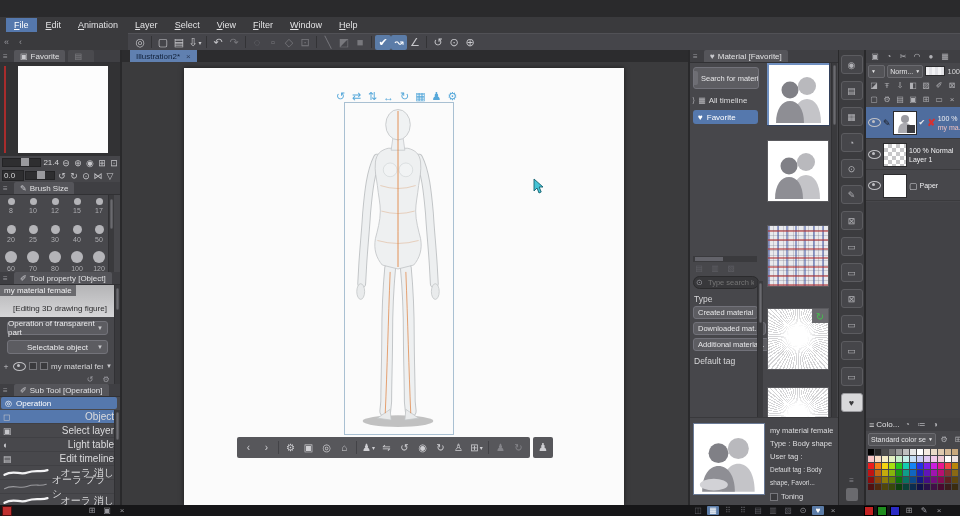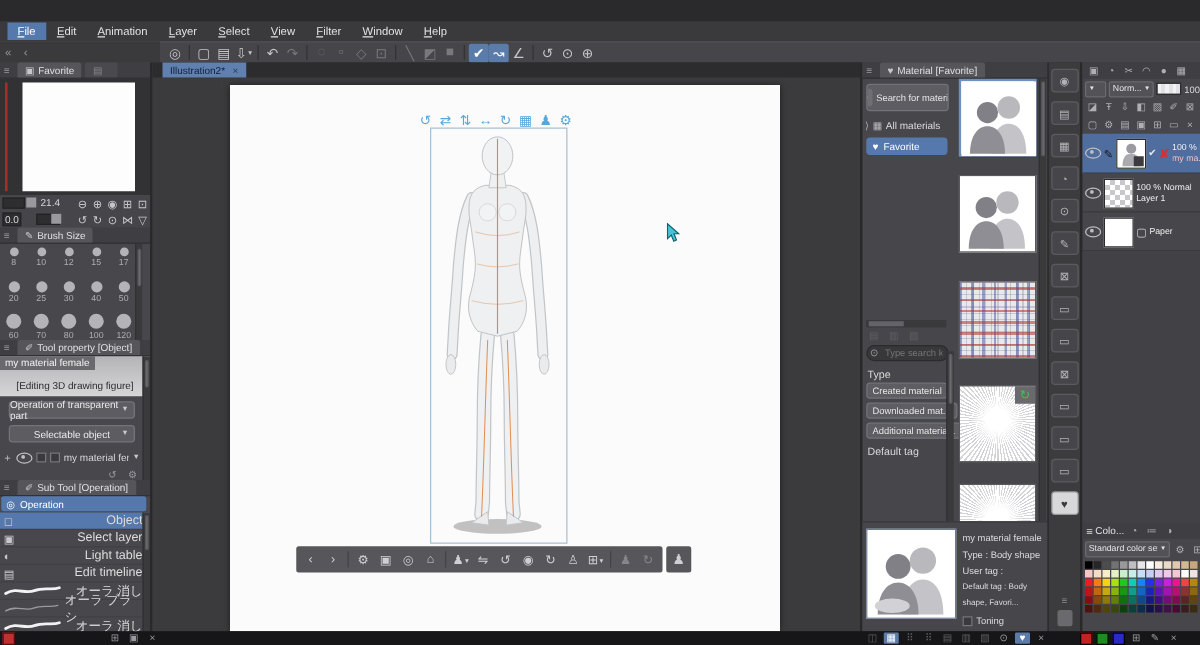--- a/index.html
+++ b/index.html
@@ -33,21 +33,21 @@
         font-size:8px;color:#e0e0e2;border-radius:2px 2px 0 0;}
   .ptab .picon{font-size:8px;color:#c8c8cc;}
   .scroll{position:absolute;right:0;width:5px;background:#3a3a3d;border-left:1px solid #313134;}
   .scroll .thumb{position:absolute;left:1px;width:3px;background:#6a6a6f;border-radius:2px;}
   
   .leftpanel{left:0;top:50px;width:122px;height:455px;background:#48484c;border-right:2px solid #29292b;box-sizing:border-box;}
   .nav-preview{position:absolute;left:0;top:13px;width:120px;height:93px;background:#323234;}
   .nav-page{position:absolute;left:18px;top:3px;width:90px;height:87px;background:#fdfdfd;}
   .nav-redline{position:absolute;left:4px;top:3px;width:2px;height:87px;background:#a82c2c;}
   .nav-ctrl{position:absolute;left:0;top:106px;width:120px;height:26px;background:#46464a;font-size:8px;}
-  .nav-row{display:flex;align-items:center;height:13px;gap:12px;padding-left:2px;}
+  .nav-row{display:flex;align-items:center;height:13px;gap:1px;padding-left:2px;}
   .slider{height:7px;background:#2e2e30;border:1px solid #232325;position:relative;}
   .slider .handle{position:absolute;top:-1px;width:8px;height:8px;background:#9a9a9e;}
   .nav-ico{width:12px;text-align:center;font-size:9px;color:#c6c6ca;}
   .brush-grid{position:absolute;left:0;top:145px;width:114px;height:77px;overflow:hidden;}
   .brush-inner{position:absolute;left:0;top:-10px;display:grid;grid-template-columns:repeat(5,22px);}
   .b-cell{height:29px;display:flex;flex-direction:column;align-items:center;justify-content:flex-end;color:#aeaeb2;font-size:7px;}
   .b-dot{border-radius:50%;background:#b4b4b8;margin-bottom:2px;}
   
   .tp-light{position:absolute;left:0;top:13px;width:120px;height:32px;
             background:linear-gradient(#b4b4b6,#d6d6d8);}
@@ -525,21 +525,21 @@
     </div>
 
     <div class="m-col">
       <div class="m-btn m-search">
         <span class="sq">⊙</span>
         <span>Search for materials</span>
       </div>
       <div class="m-allmat">
         <span style="color:#a8a8ae">⟩</span>
         <span style="color:#b8b8bc">▦</span>
-        <span>All materials</span>
+        <span>All timeline</span>
       </div>
       <div class="m-fav">
         <span>♥</span>
         <span>Favorite</span>
       </div>
 
       <div class="m-hscroll">
           <div class="h"></div>
         </div>
       <div class="m-foldicons" id="mat-foldicons">

